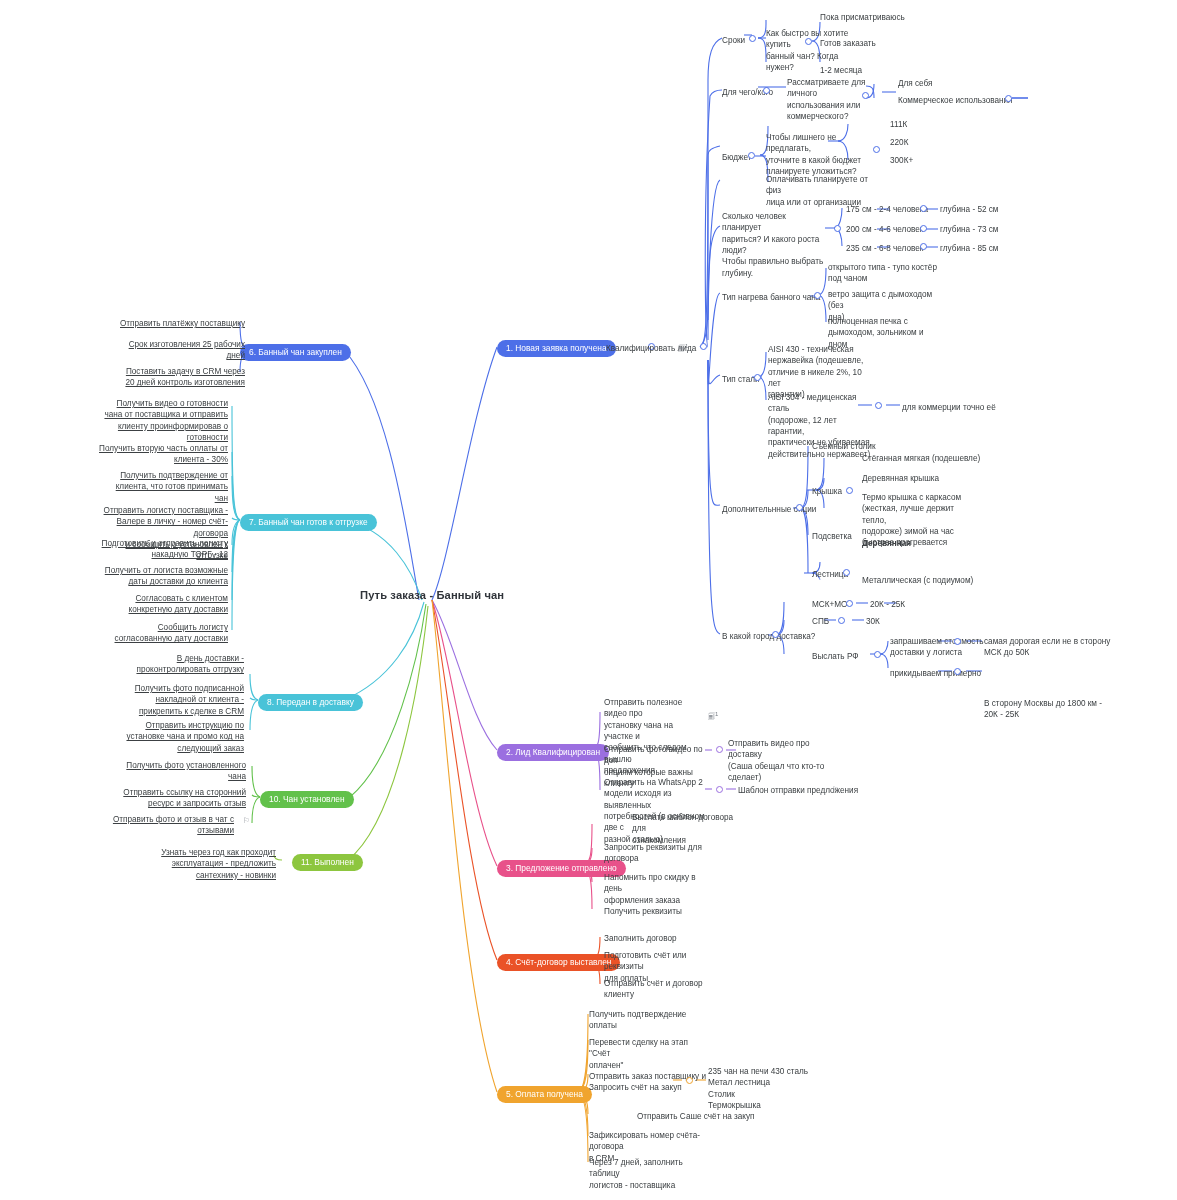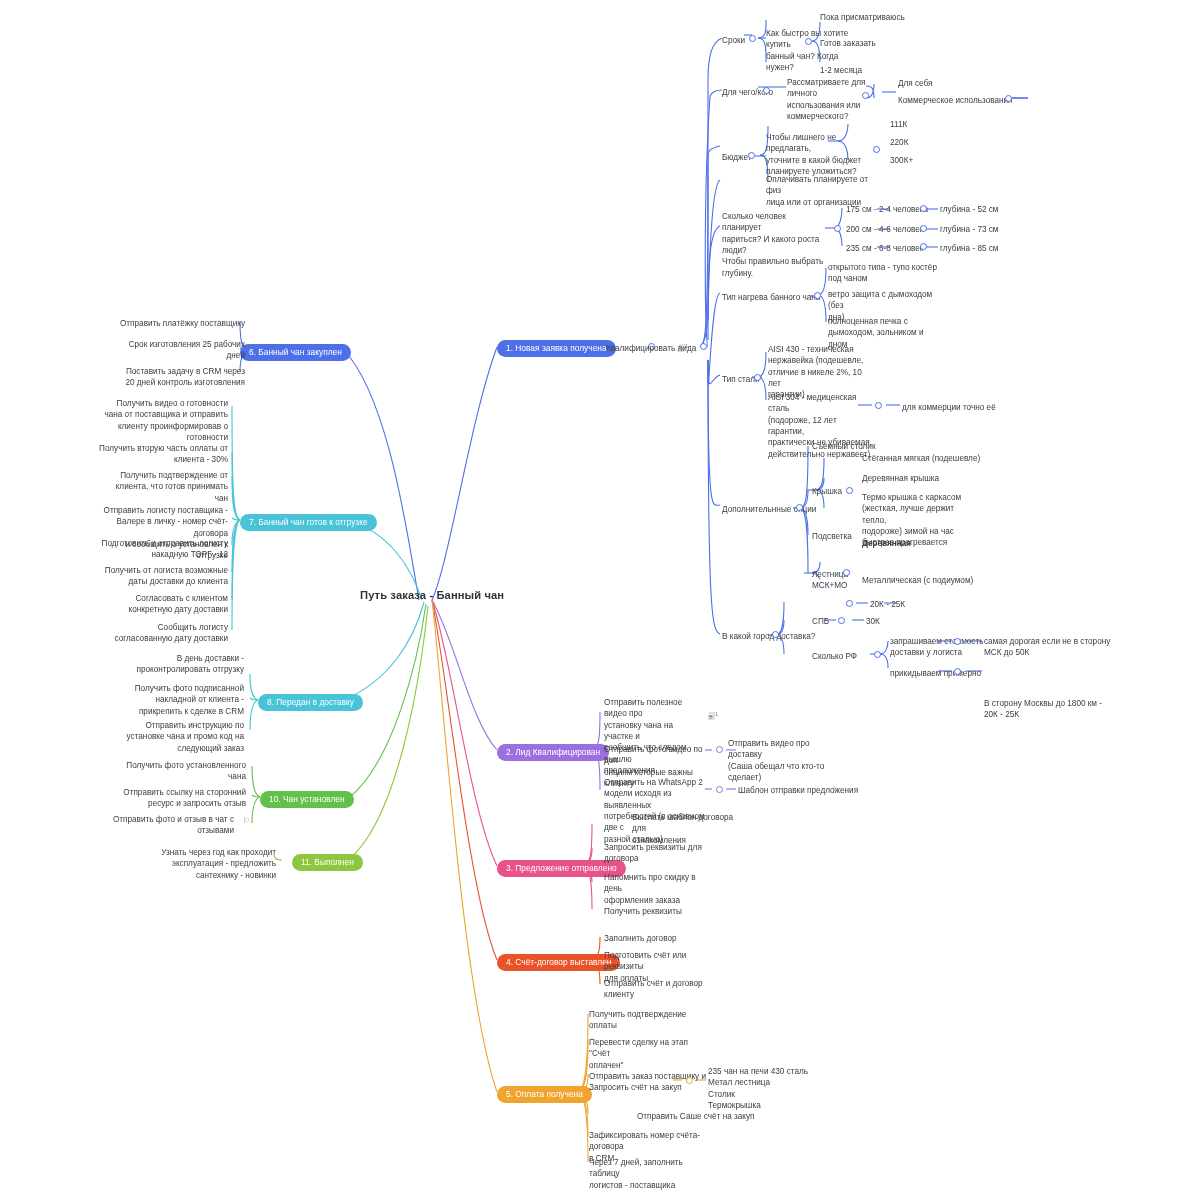--- a/index.html
+++ b/index.html
@@ -22,21 +22,21 @@
     pointer-events: none;
   }
   .node {
     position: absolute;
     font-size: 8.2px;
     line-height: 1.38;
     color: #3c4043;
     white-space: pre-line;
   }
   .node.r { text-align: left; }
-  .node.l { text-align: right; }
+  .node.l { text-align: right; text-decoration: underline; }
   .center-title {
     position: absolute;
     font-size: 11.2px;
     font-weight: bold;
     color: #30343a;
     letter-spacing: .1px;
     white-space: nowrap;
   }
   .badge {
     position: absolute;
@@ -296,27 +296,27 @@
 подороже) зимой на час
 быстрее прогревается</div>
   <div class="node r" style="left:812px; top:531px;">Подсветка</div>
   <div class="node r" style="left:812px; top:569px;">Лестница</div>
   <div class="dot" style="left:843px; top:569px;"></div>
   <div class="node r" style="left:862px; top:538px;font-weight:bold;">Деревянная</div>
   <div class="node r" style="left:862px; top:575px;">Металлическая (с подиумом)</div>
 
   <div class="node r" style="left:722px; top:631px;">В какой город доставка?</div>
   <div class="dot" style="left:772px; top:631px;"></div>
-  <div class="node r" style="left:812px; top:580px;">МСК+МО</div>
+  <div class="node r" style="left:812px; top:599px;">МСК+МО</div>
   <div class="dot" style="left:846px; top:600px;"></div>
   <div class="node r" style="left:870px; top:599px;">20К - 25К</div>
   <div class="node r" style="left:812px; top:616px;">СПБ</div>
   <div class="dot" style="left:838px; top:617px;"></div>
   <div class="node r" style="left:866px; top:616px;">30К</div>
-  <div class="node r" style="left:812px; top:651px;">Сколько РФ</div>
+  <div class="node r" style="left:812px; top:651px;">Выслать РФ</div>
   <div class="dot" style="left:874px; top:651px;"></div>
   <div class="node r" style="left:890px; top:636px; width:96px;">запрашиваем стоимость
 доставки у логиста</div>
   <div class="dot" style="left:954px; top:638px;"></div>
   <div class="node r" style="left:984px; top:636px; width:132px;">самая дорогая если не в сторону
 МСК до 50К</div>
   <div class="node r" style="left:890px; top:668px; width:110px;">прикидываем примерно</div>
   <div class="dot" style="left:954px; top:668px;"></div>
   <div class="node r" style="left:984px; top:698px; width:120px;">В сторону Москвы до 1800 км -
 20К - 25К</div>

